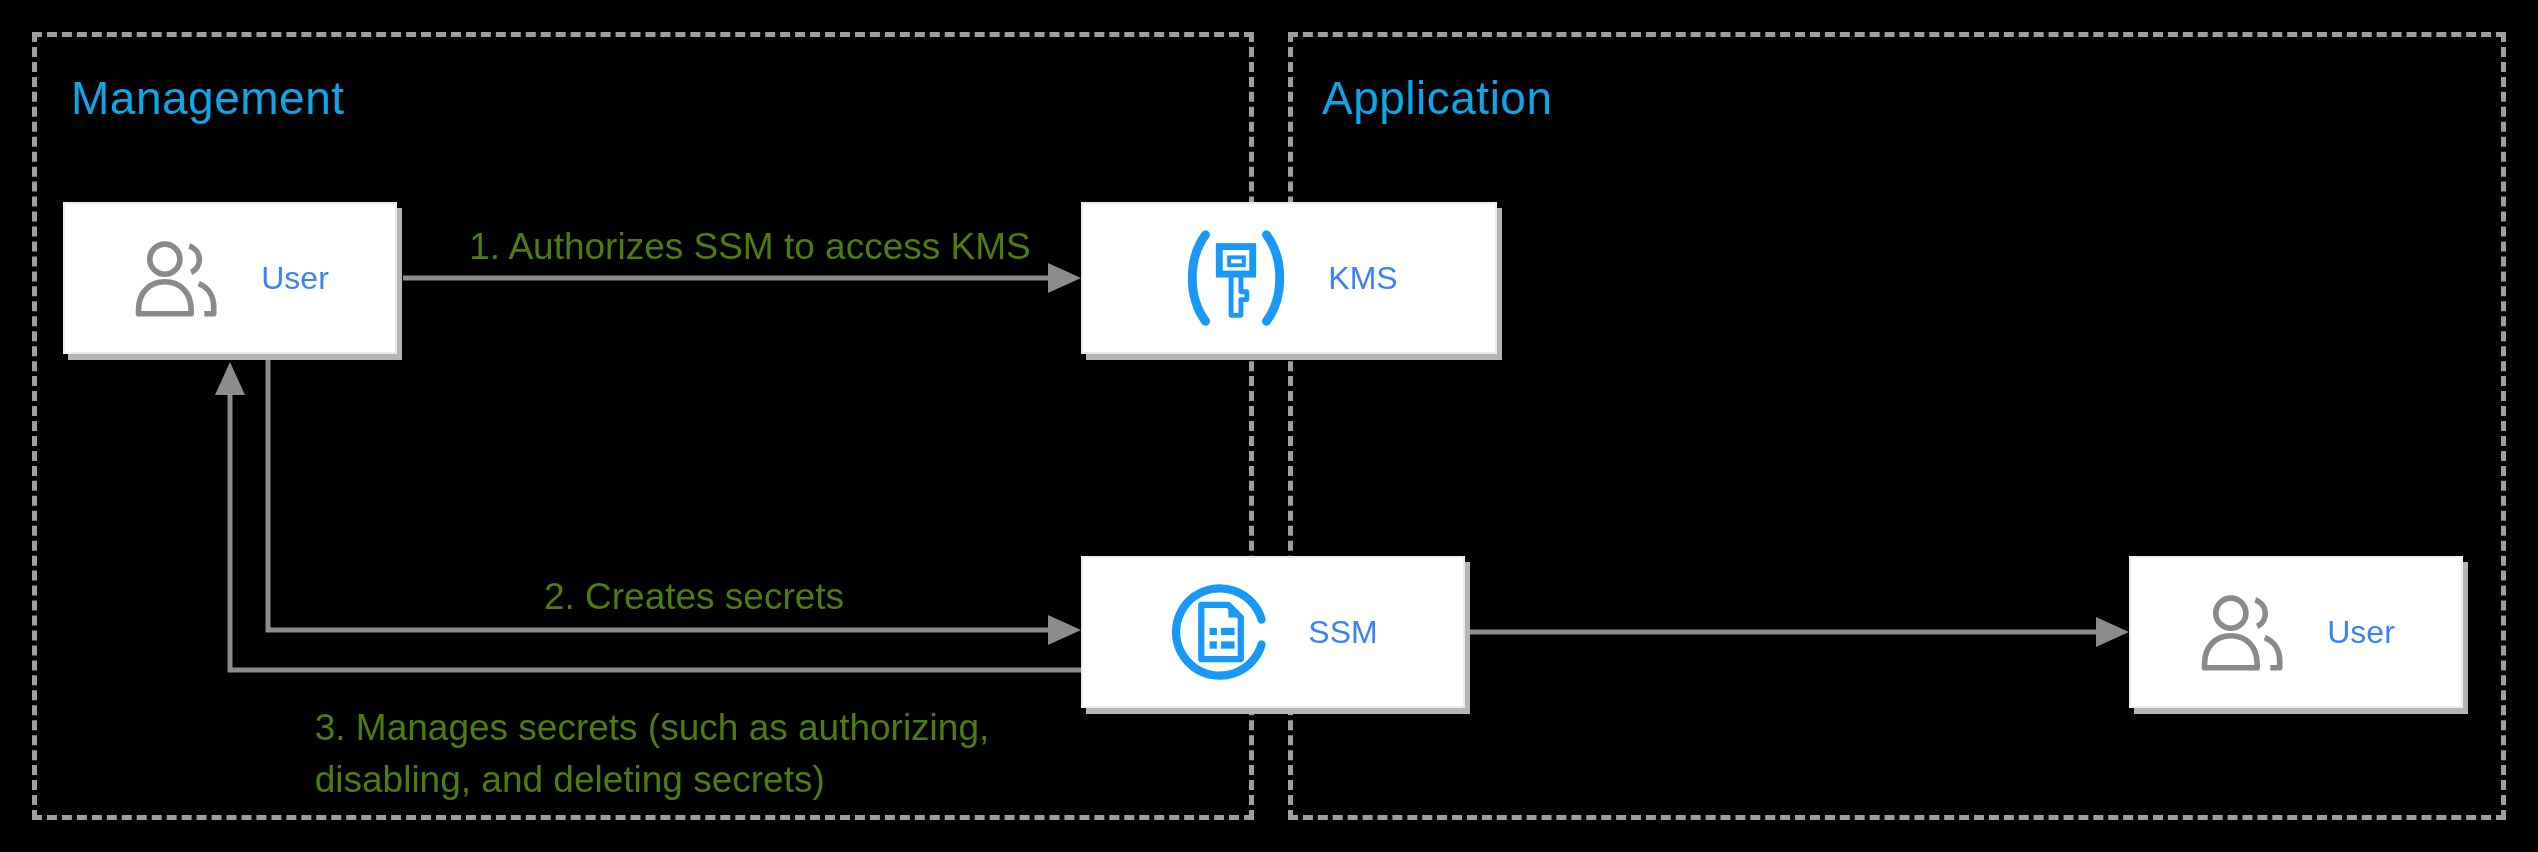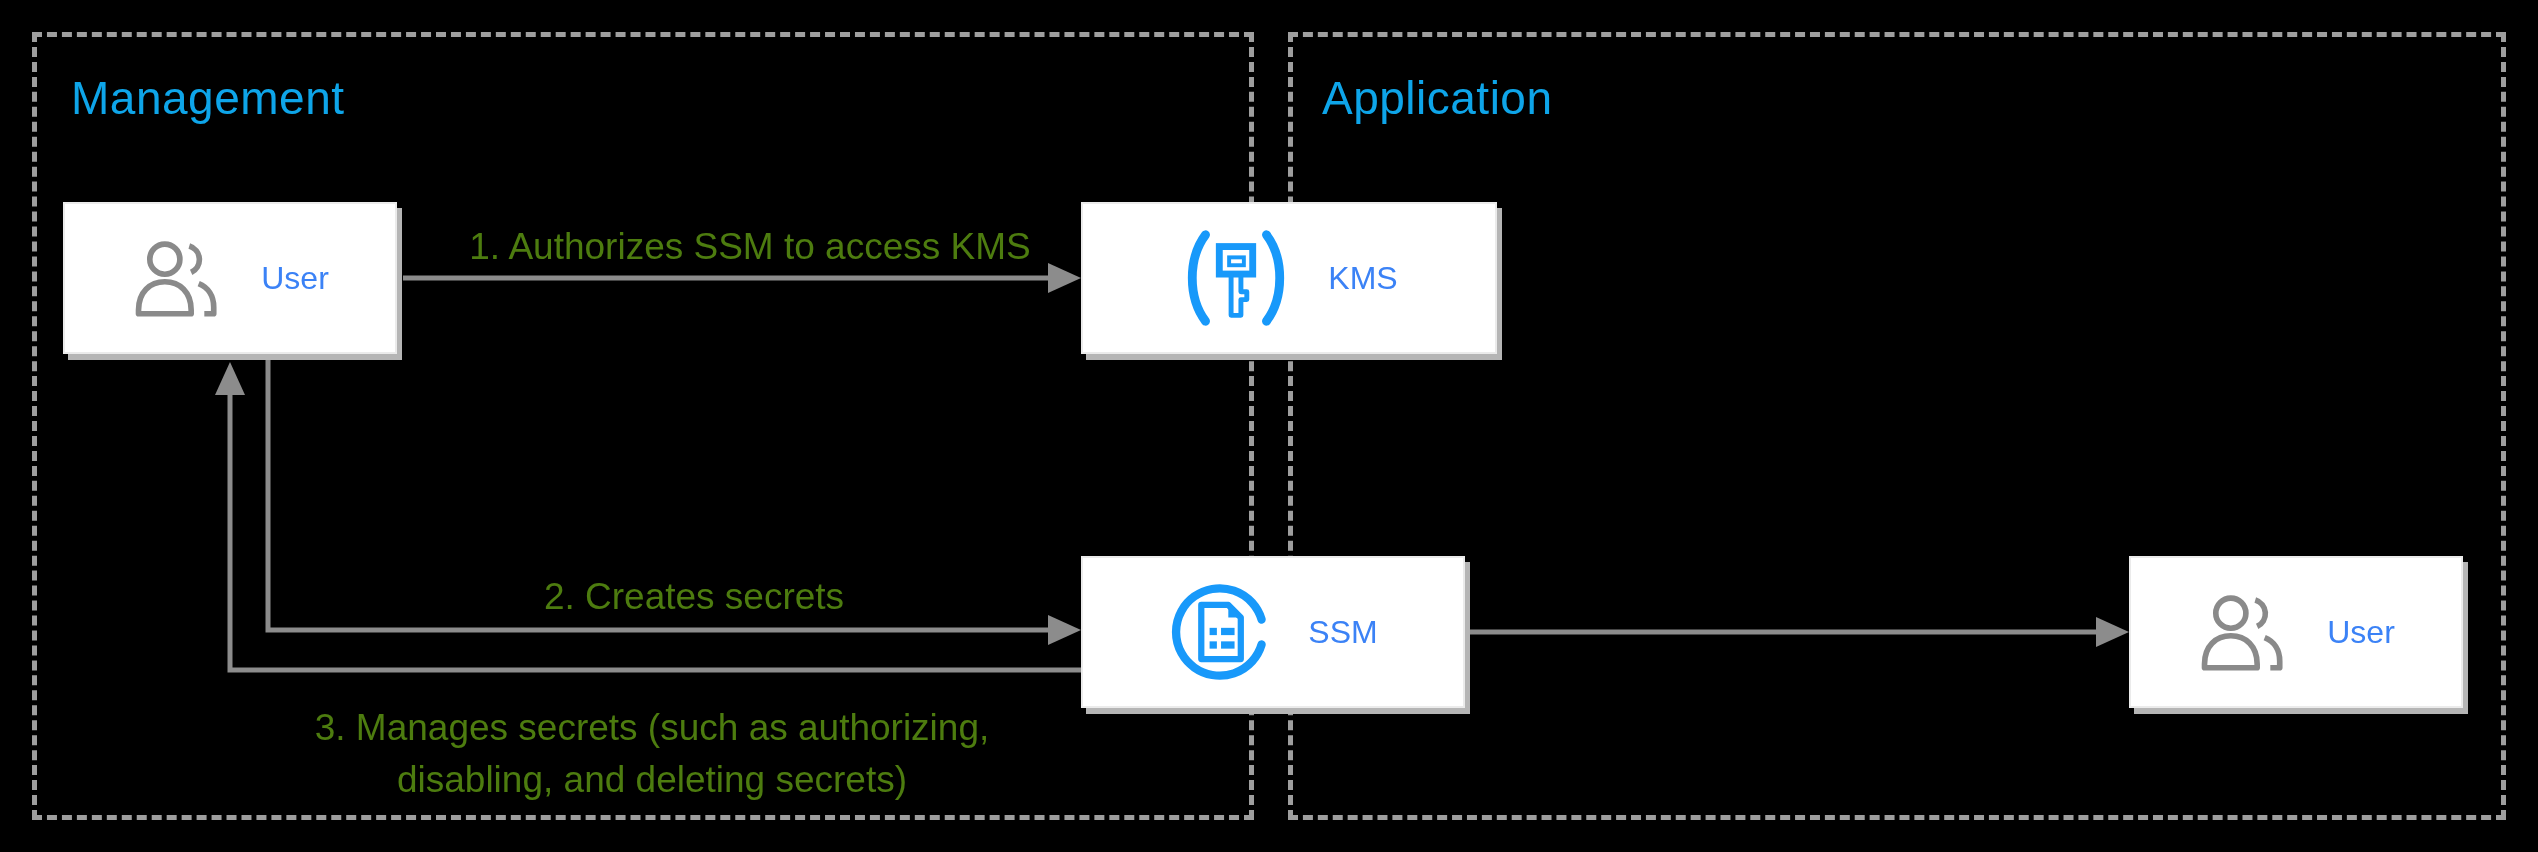--- a/index.html
+++ b/index.html
@@ -30,21 +30,21 @@
   .node-kms{left:1081px;top:202px;width:416px;height:152px;}
   .node-ssm{left:1081px;top:556px;width:384px;height:152px;}
   .node-user-app{left:2129px;top:556px;width:334px;height:152px;}
   .node-label{font-size:32px;color:#3b82f6;}
   .arrow-label{
     position:absolute;font-size:37px;color:#4d7c0f;white-space:nowrap;
     transform:translateX(-50%);
   }
   .label-authorize{left:750px;top:226px;}
   .label-create{left:650px;top:576px;margin-left:44px;}
-  .label-manage{left:652px;top:702px;text-align:center;line-height:52px;}
+  .label-manage{left:652px;top:702px;text-align:left;line-height:52px;}
   .label-manage span{display:block;}
   .label-obtain{left:1782px;top:578px;}
   .icon{display:block;}
 </style>
 </head>
 <body>
 
 <div class="canvas">
 
   <div class="region region-management">

